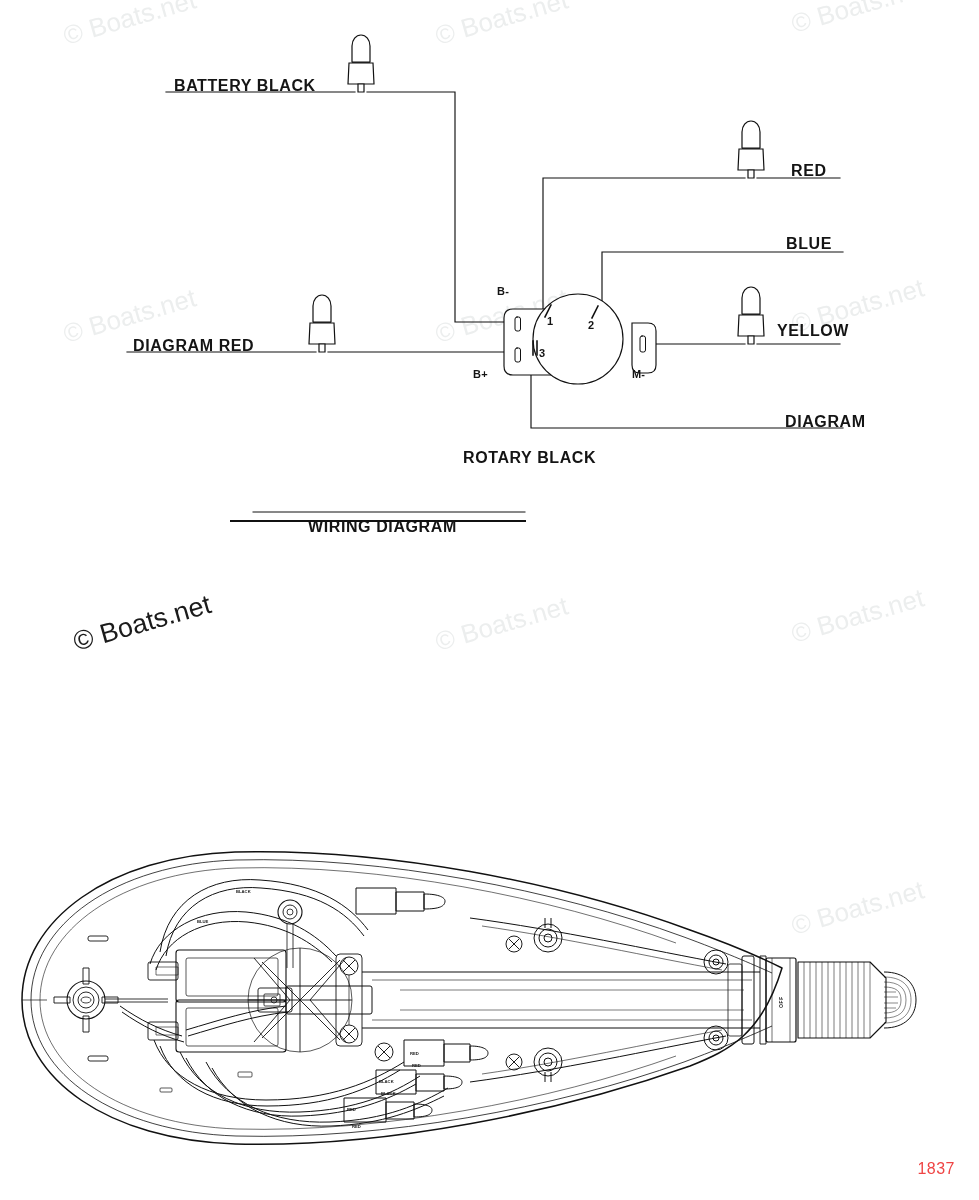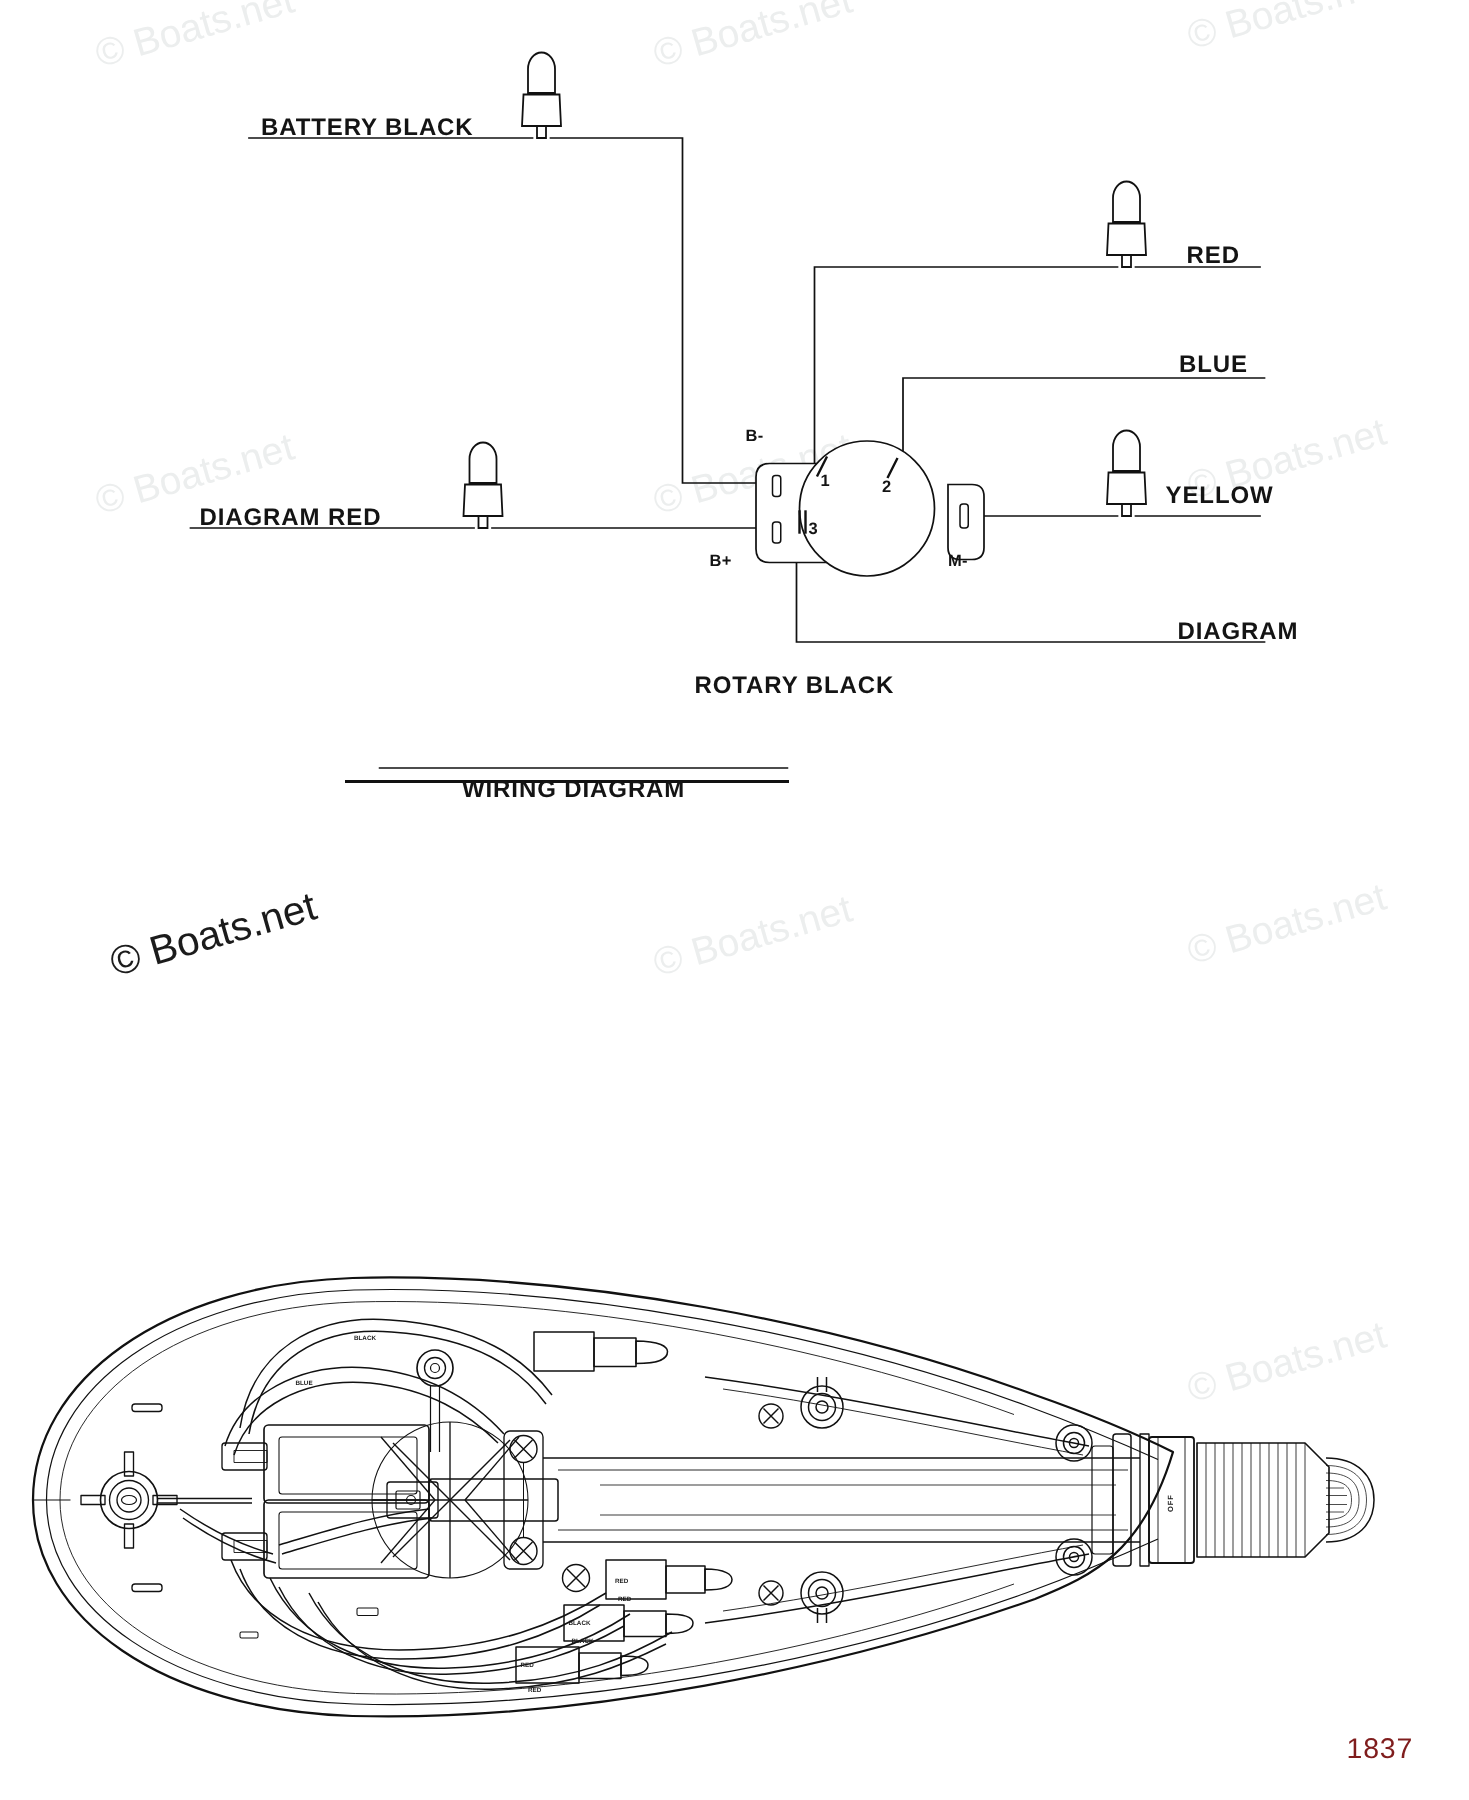--- a/index.html
+++ b/index.html
@@ -23,23 +23,23 @@
     color:#141414;
     white-space:nowrap;
     line-height:1;
   }
   .lbl.term{font-size:11px;letter-spacing:0.2px;}
   .lbl.num{font-size:11px;font-weight:bold;letter-spacing:0;}
   .lbl.tiny{font-size:4.2px;font-weight:bold;letter-spacing:0;color:#1a1a1a;}
   .lbl.vert{font-size:5px;font-weight:bold;transform:rotate(-90deg);transform-origin:left top;}
 
   .pagenum{
-    position:absolute;right:37px;bottom:22px;
+    position:absolute;right:24px;bottom:22px;
     font-family:"Liberation Sans", sans-serif;
-    font-size:19px;color:#7f1d1d;letter-spacing:0.5px;
+    font-size:16px;color:#ef4444;letter-spacing:0.5px;
   }
 
   
   .wm{
     position:absolute;
     font-family:"Liberation Sans", sans-serif;
     font-weight:normal;
     white-space:nowrap;
     transform-origin:left top;
     pointer-events:none;

